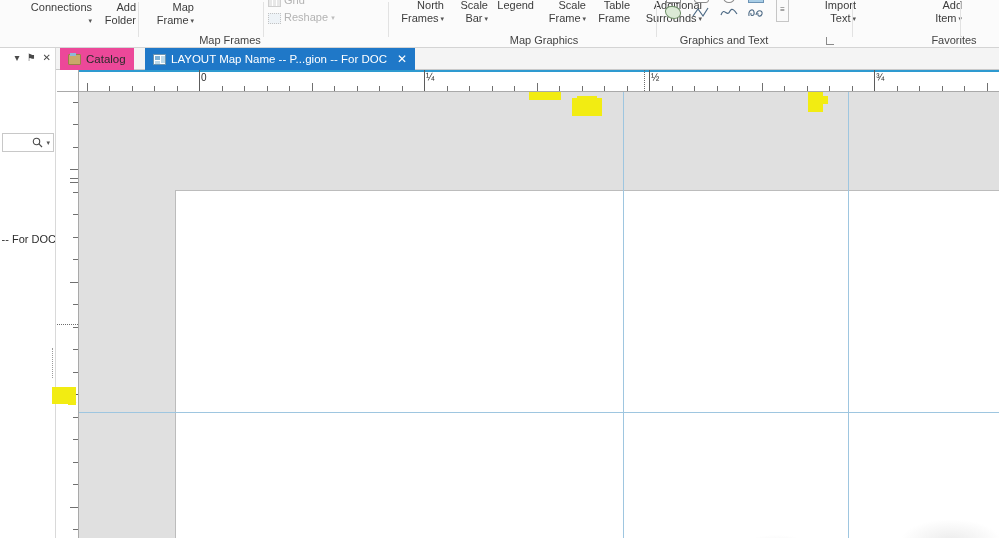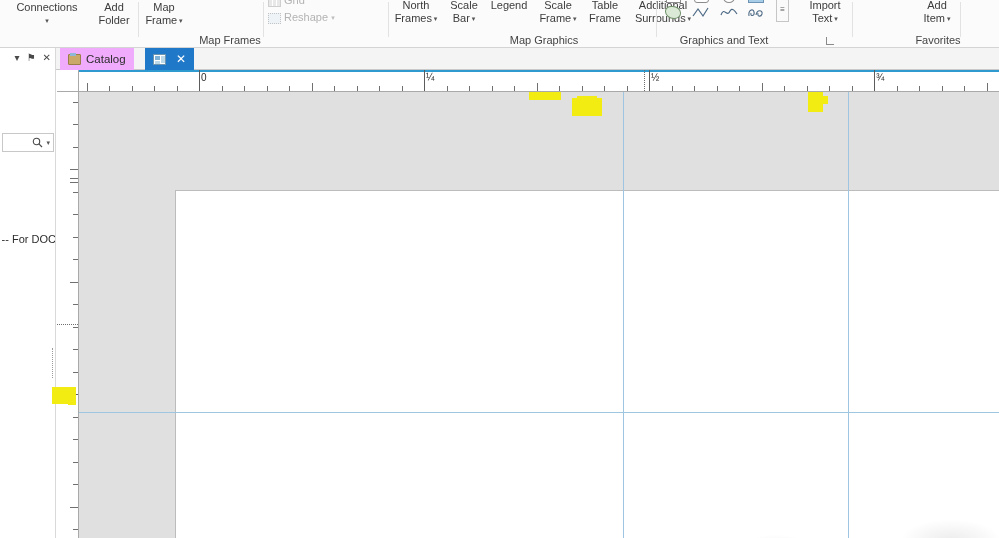--- a/index.html
+++ b/index.html
@@ -25,41 +25,41 @@
   .rgroup { position: absolute; top: 0; height: 47px; }
   .rgroup .gsep {
     position: absolute; top: 2px; bottom: 10px; width: 1px;
     background: #e2e2e2;
   }
   .glabel {
     position: absolute; bottom: 1px; width: 100%;
     text-align: center; font-size: 11px; color: #444; white-space: nowrap;
   }
   .rbtn {
-    position: absolute; text-align: center; font-size: 11px;
+    position: absolute; text-align: right; font-size: 11px;
     color: #3c3c3c; line-height: 12.5px; white-space: nowrap; cursor: default;
   }
   .rbtn.dis { color: #b3b3b3; }
   .caret-d { font-size: 7px; color: #555; vertical-align: middle; }
   .caret-dis { color: #bdbdbd; }
 
   
   .icn { display: inline-block; vertical-align: middle; }
 
   
   #tabstrip {
     position: absolute; left: 0; top: 48px; width: 999px; height: 22px;
     background: #f4f4f4; border-bottom: 1px solid #c9c9c9;
   }
   .vtab {
     position: absolute; top: 0; height: 22px;
     display: flex; align-items: center; gap: 5px;
     padding: 0 8px; font-size: 11.5px; white-space: nowrap; cursor: default;
   }
-  .vtab.inactive { background: #f0abfc; color: #2b2b2b; }
+  .vtab.inactive { background: #ec4899; color: #2b2b2b; }
   .vtab.active { background: #1f78c8; color: #ffffff; }
   .vtab .tabclose { font-size: 12px; margin-left: 5px; line-height: 1; }
 
   
   #leftpane {
     position: absolute; left: 0; top: 48px; width: 56px; height: 490px;
     background: #ffffff; border-right: 1px solid #d9d9d9;
     overflow: hidden;
   }
   #pane-head {
@@ -261,38 +261,39 @@
       <div class="icn" style="position:absolute;left:166px;bottom:2px;width:8px;height:8px;border-left:1px solid #8a8a8a;border-bottom:1px solid #8a8a8a;"></div>
       <div class="gsep" style="left:192px;"></div>
     </div>
 
 
     <div class="rgroup" style="left:908px; width:90px;">
       <div class="rbtn" style="left:4px; top:-1px; width:50px;">
         <span>Add</span><br>
         <span>Item</span><span class="caret-d"> ▾</span>
       </div>
-      <div class="glabel" style="left:0px; width:60px;margin-top:12px;">Favorites</div>
+      <div class="glabel" style="left:16px; width:60px;margin-top:12px;">Favorites</div>
       <div class="gsep" style="left:52px;"></div>
     </div>
   </div>
 
   <div id="tabstrip">
     <div class="vtab inactive" style="left:60px;">
       <span class="icn" style="width:13px;height:11px;background:#c9a86a;border:1px solid #9a7e49;border-radius:1px;position:relative;">
         <span style="position:absolute;left:1px;top:-2px;width:6px;height:3px;background:#8fb8d6;"></span>
       </span>
       <span>Catalog</span>
     </div>
     <div class="vtab active" style="left:145px;">
       <span class="icn" style="width:13px;height:11px;background:#ffffff;border:1px solid #6d93ae;position:relative;">
         <span style="position:absolute;left:1px;top:1px;width:5px;height:4px;background:#7fb2d6;"></span>
         <span style="position:absolute;left:7px;top:1px;width:4px;height:7px;background:#bcd9ea;"></span>
         <span style="position:absolute;left:1px;top:6px;width:5px;height:3px;background:#bcd9ea;"></span>
       </span>
+      <span>LAYOUT Map Name -- P...gion -- For DOC</span>
       <span class="tabclose">✕</span>
     </div>
   </div>
 
   <div id="leftpane">
     <div id="pane-head">
       <span class="phicon">▾</span>
       <span class="phicon">⚑</span>
       <span class="phicon">✕</span>
     </div>

